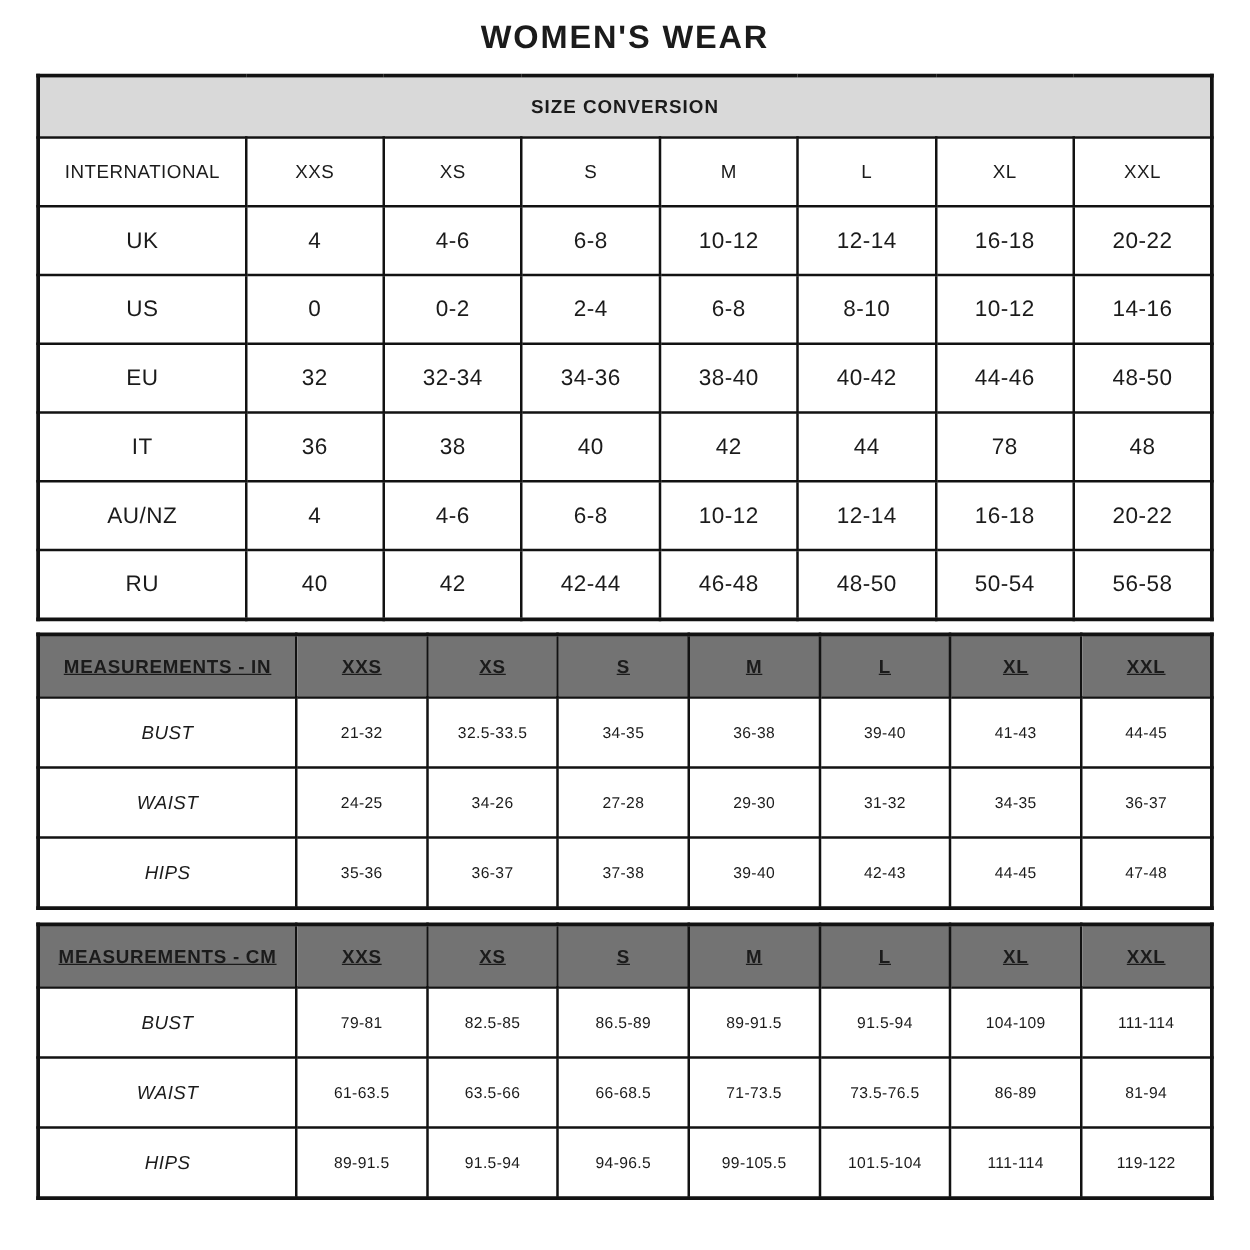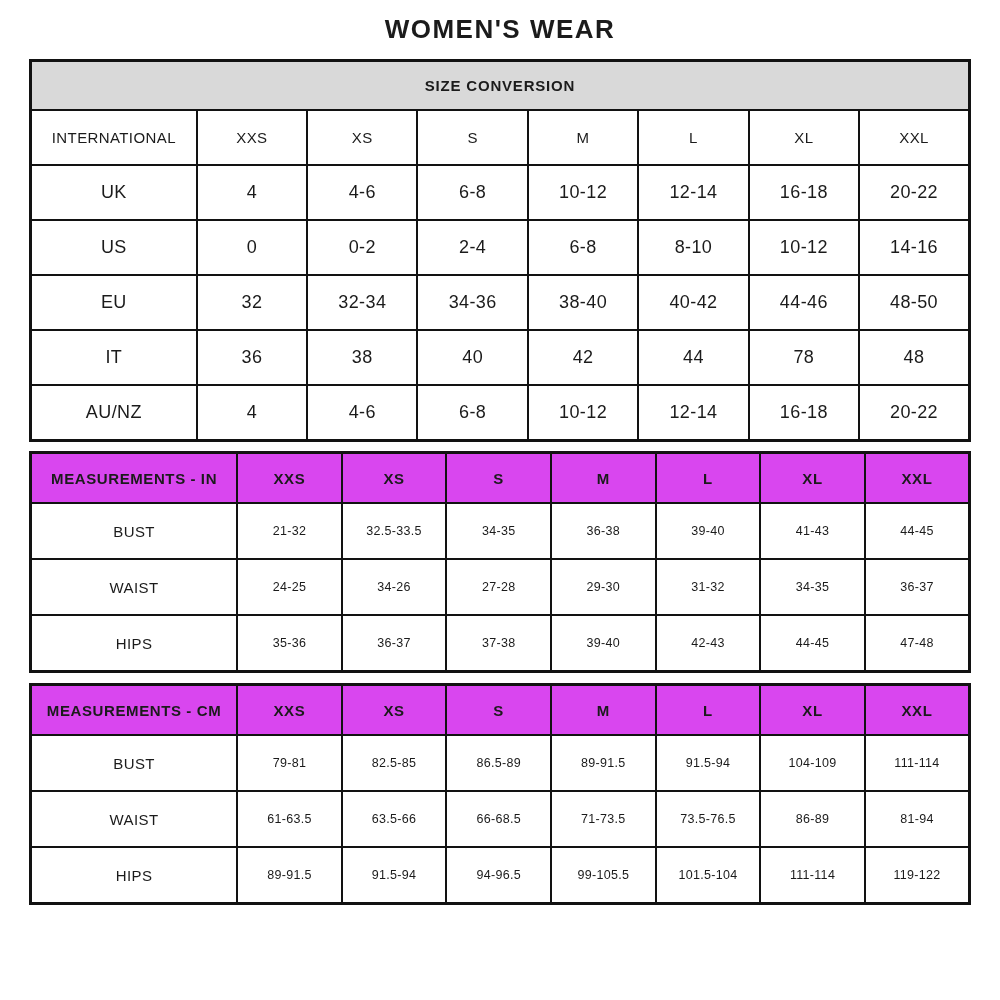--- a/index.html
+++ b/index.html
@@ -45,27 +45,28 @@
     font-size: 15px;
     height: 47px;
     letter-spacing: 0.8px;
     margin-left: 22px;
   }
   .t1 .cols td { height: 53px; font-size: 15px; }
   .t1 .datarow td { height: 53px; font-size: 18px; }
   
   .tm { margin-bottom: 10px; }
   .tm .band td {
-    background: #d946ef;
+    background: #737373;
     font-weight: bold;
     font-size: 15px;
     height: 48px;
     letter-spacing: 0.6px;
-  }
-  .tm .rl { font-size: 15px; }
+    text-decoration: underline;
+  }
+  .tm .rl { font-size: 15px; font-style: italic; }
   .tm .val { font-size: 12.5px; letter-spacing: 0.3px; }
   .tm .datarow td { height: 54px; }
 </style>
 </head>
 <body>
 
 <div class="page">
 
   <h1 class="page-title">WOMEN'S WEAR</h1>
 
@@ -130,20 +131,30 @@
       </tr>
       <tr class="datarow">
         <td>AU/NZ</td>
         <td>4</td>
         <td>4-6</td>
         <td>6-8</td>
         <td>10-12</td>
         <td>12-14</td>
         <td>16-18</td>
         <td>20-22</td>
+      </tr>
+      <tr class="datarow">
+        <td>RU</td>
+        <td>40</td>
+        <td>42</td>
+        <td>42-44</td>
+        <td>46-48</td>
+        <td>48-50</td>
+        <td>50-54</td>
+        <td>56-58</td>
       </tr>
     </tbody>
   </table>
 
   <table class="sc tm">
     <colgroup>
       <col style="width:22%">
       <col span="7" style="width:11.142%">
     </colgroup>
     <tbody>

